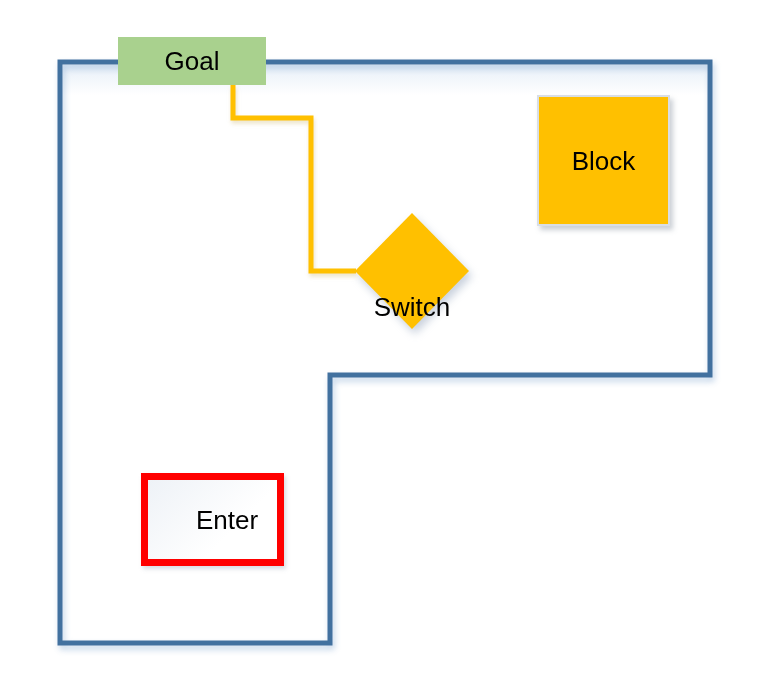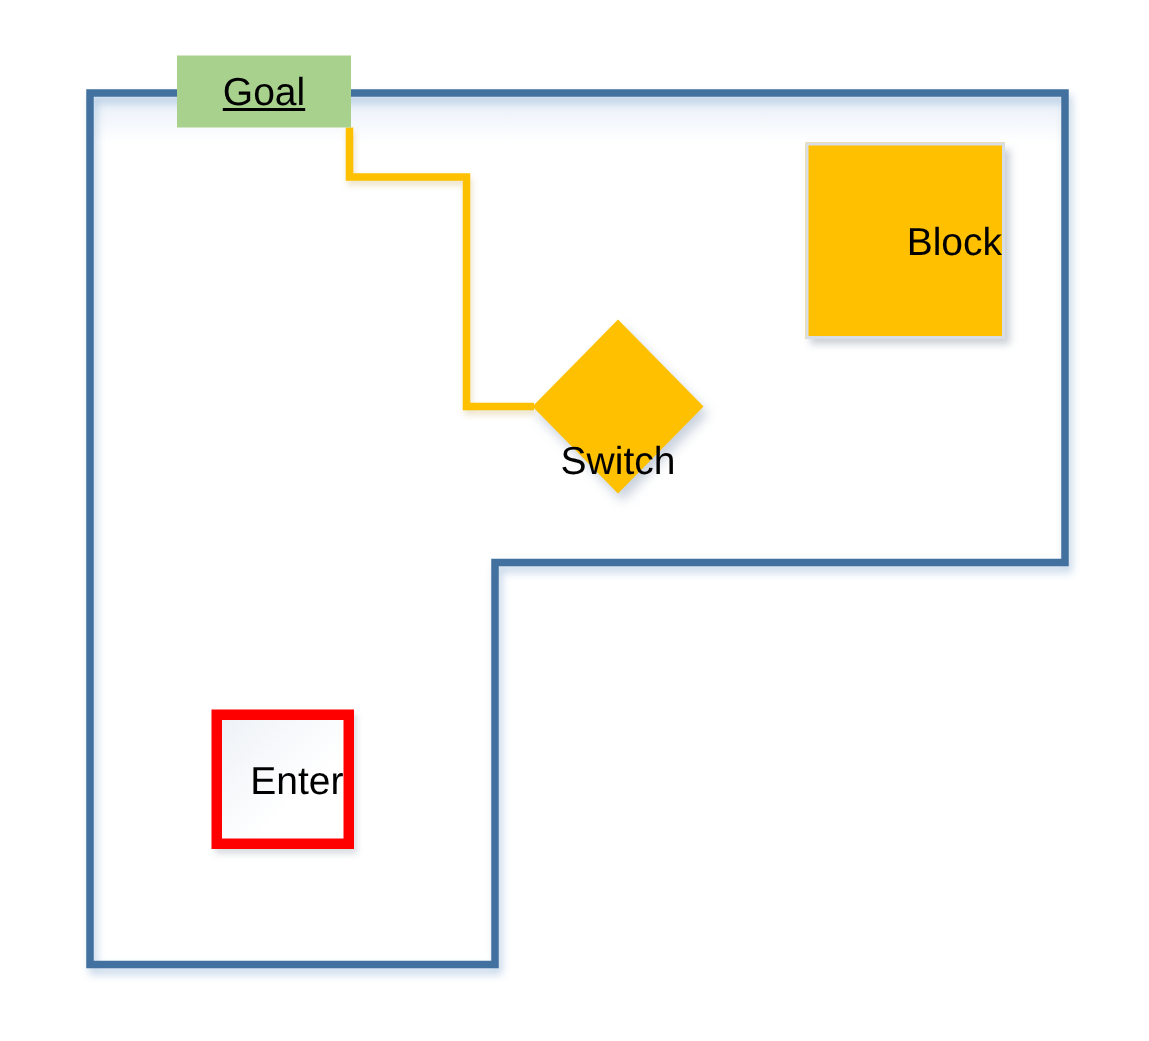--- a/index.html
+++ b/index.html
@@ -55,40 +55,39 @@
     color: #000000;
     font-size: 26px;
     line-height: 1;
     text-align: center;
     white-space: nowrap;
   }
   .goal-shape {
     position: absolute;
     left: 118px;
     top: 37px;
-    width: 116px;
+    width: 148px;
     height: 48px;
     background: #a9d18e;
     display: flex;
     align-items: center;
     justify-content: center;
-    text-decoration: underline;
   }
   .block-shape {
     position: absolute;
     left: 537px;
     top: 95px;
     width: 129px;
     height: 127px;
     background: #ffc000;
     border: 2px solid #d9dee5;
     box-shadow: 3px 4px 5px rgba(140,150,165,0.45);
     display: flex;
     align-items: center;
-    justify-content: flex-end;
+    justify-content: center;
   }
   .switch-label-wrap {
     position: absolute;
     left: 355px;
     top: 257px;
     width: 114px;
     height: 28px;
     display: flex;
     align-items: center;
     justify-content: center;
@@ -98,21 +97,22 @@
     position: absolute;
     left: 141px;
     top: 473px;
     width: 81px;
     height: 79px;
     background: linear-gradient(135deg, #eef2f7 0%, #ffffff 65%);
     border: 7px solid #ff0000;
     box-shadow: 2px 3px 4px rgba(150,160,175,0.35);
     display: flex;
     align-items: center;
-    justify-content: flex-end;
+    justify-content: flex-start;
+    padding-left: 48px;
   }
 </style>
 </head>
 <body>
 
 <div class="canvas">
 
   <div class="top-band"></div>
 
   <svg class="layer" viewBox="0 0 766 694">

